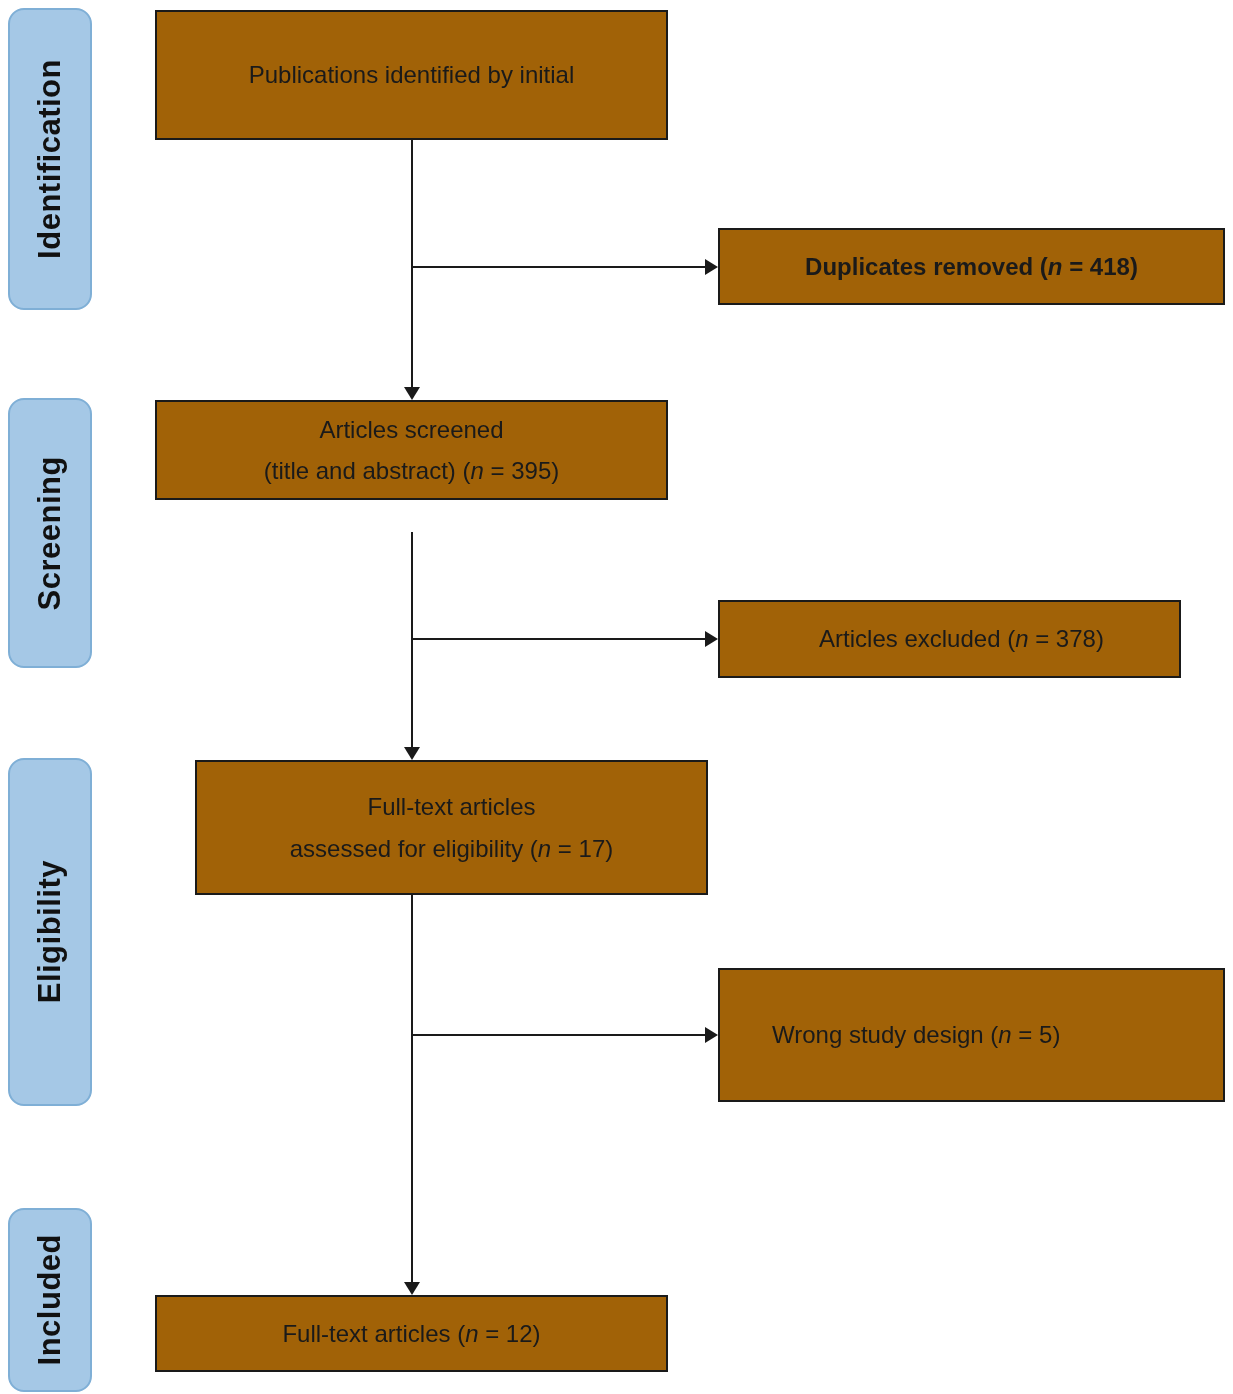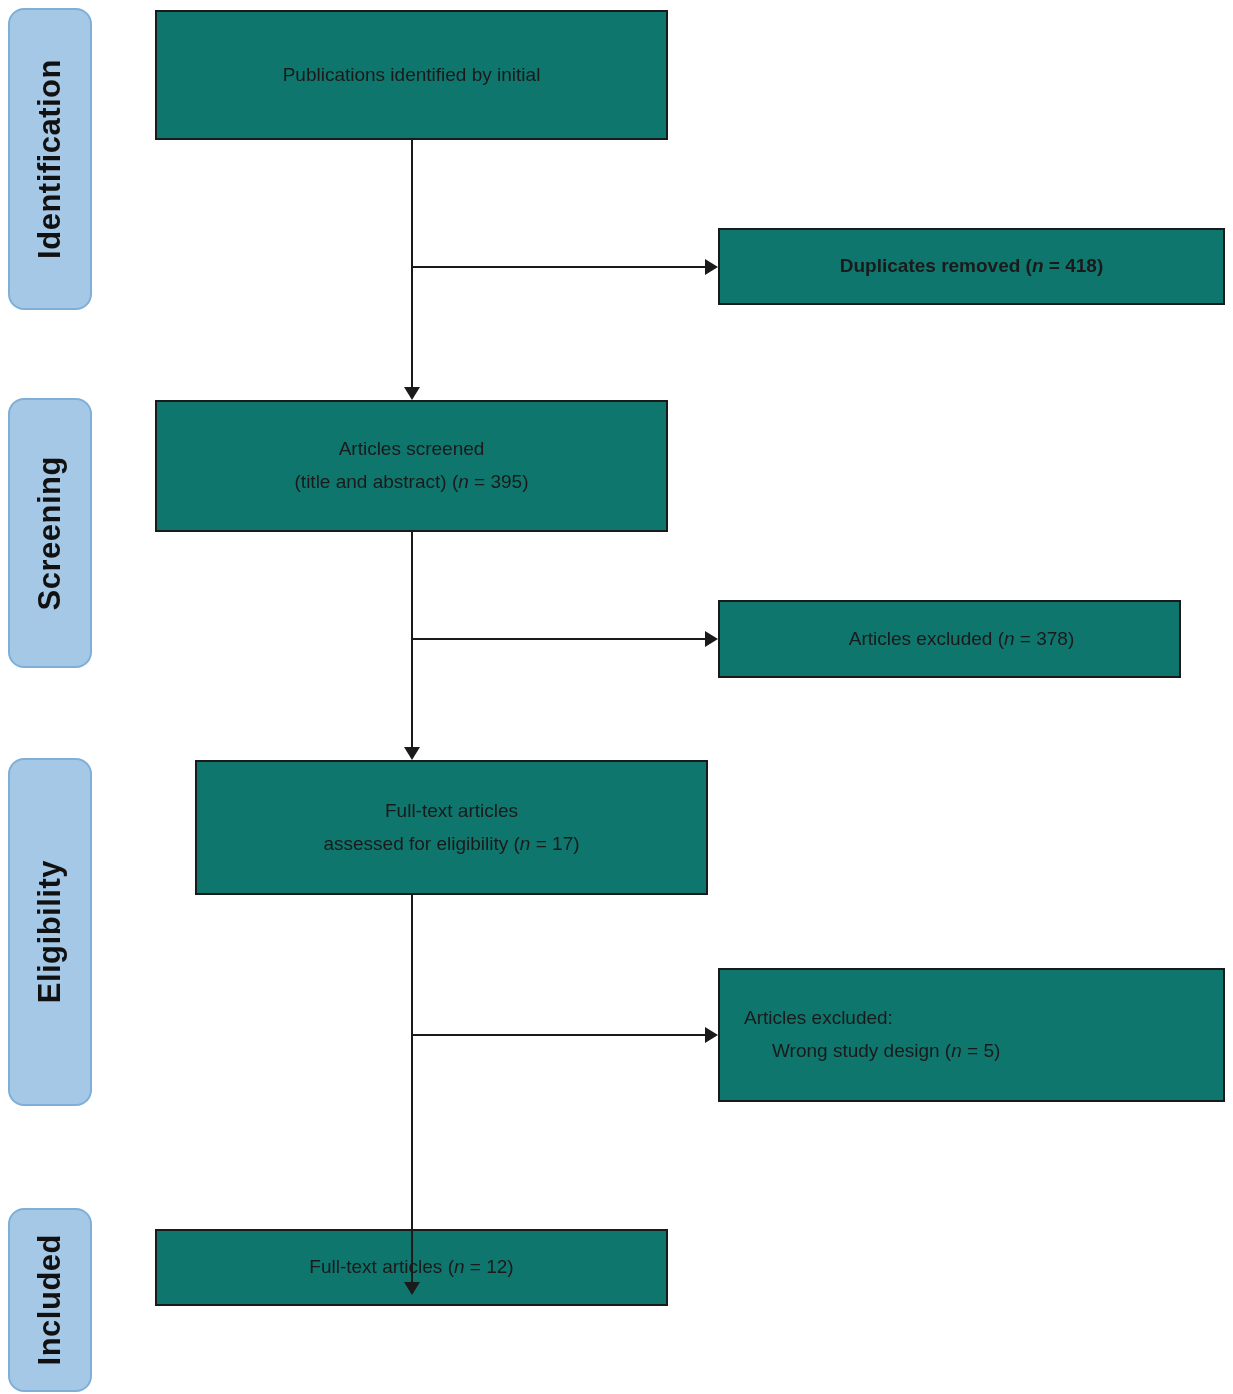--- a/index.html
+++ b/index.html
@@ -34,28 +34,28 @@
     font-weight: bold;
     font-size: 31px;
     letter-spacing: 0.5px;
     color: #111111;
     white-space: nowrap;
   }
 
   
   .box {
     position: absolute;
-    background: #0f766e;
+    background: #a16207;
     border: 2px solid #1a1a1a;
     box-sizing: border-box;
     display: flex;
     flex-direction: column;
     align-items: center;
     justify-content: center;
-    font-size: 19px;
+    font-size: 24px;
     line-height: 1.72;
     text-align: center;
   }
   .box.left-align {
     align-items: flex-start;
     text-align: left;
     padding-left: 24px;
     padding-right: 10px;
   }
   .box .bline { white-space: nowrap; }
@@ -105,60 +105,57 @@
   <div class="stage" style="left:8px; top:1208px; width:84px; height:184px;">
     <span>Included</span>
   </div>
 
   <div class="box" style="left:155px; top:10px; width:513px; height:130px;">
     <div class="bline">
       <span>Publications identified by initial</span>
     </div>
   </div>
 
-  <div class="box" style="left:155px; top:400px; width:513px; height:132px;">
+  <div class="box" style="left:155px; top:400px; width:513px; height:100px;">
     <div class="bline">
       <span>Articles screened</span>
     </div>
     <div class="bline">
       <span>(title and abstract) (</span><span class="n">n</span><span> = 395)</span>
     </div>
   </div>
 
   <div class="box" style="left:155px; top:760px; width:513px; height:135px;margin-left:40px;">
     <div class="bline">
       <span>Full-text articles</span>
     </div>
     <div class="bline">
       <span>assessed for eligibility (</span><span class="n">n</span><span> = 17)</span>
     </div>
   </div>
 
-  <div class="box" style="left:155px; top:1229px; width:513px; height:77px;">
+  <div class="box" style="left:155px; top:1295px; width:513px; height:77px;">
     <div class="bline">
       <span>Full-text articles (</span><span class="n">n</span><span> = 12)</span>
     </div>
   </div>
 
   <div class="box" style="left:718px; top:228px; width:507px; height:77px;font-weight:bold;">
     <div class="bline">
       <span>Duplicates removed (</span><span class="n">n</span><span> = 418)</span>
     </div>
   </div>
 
   <div class="box" style="left:718px; top:600px; width:463px; height:78px;padding-left:24px;">
     <div class="bline">
       <span>Articles excluded (</span><span class="n">n</span><span> = 378)</span>
     </div>
   </div>
 
   <div class="box left-align" style="left:718px; top:968px; width:507px; height:134px;">
-    <div class="bline">
-      <span>Articles excluded:</span>
-    </div>
     <div class="bline indent">
       <span>Wrong study design (</span><span class="n">n</span><span> = 5)</span>
     </div>
   </div>
 
   <div class="vline" style="left:411px; top:140px; height:248px;"></div>
   <div class="arrow-down" style="left:404px; top:387px;"></div>
   <div class="hline" style="left:411px; top:266px; width:295px;"></div>
   <div class="arrow-right" style="left:705px; top:259px;"></div>
 

